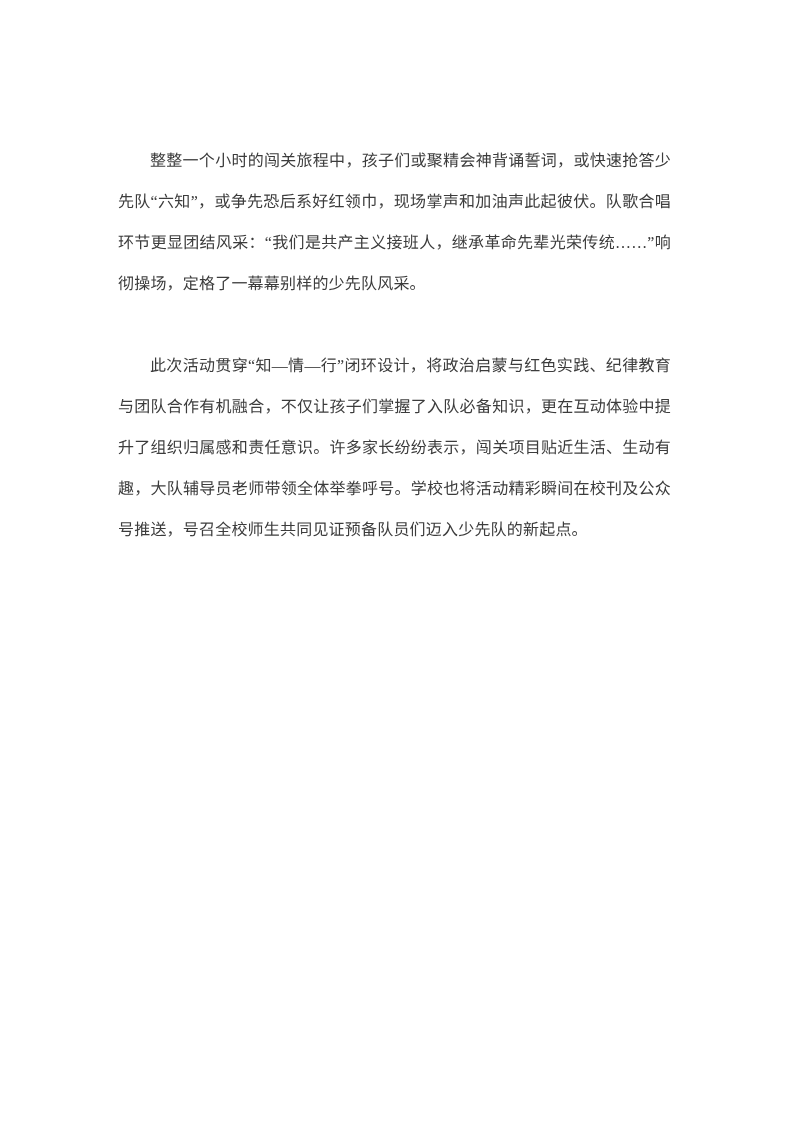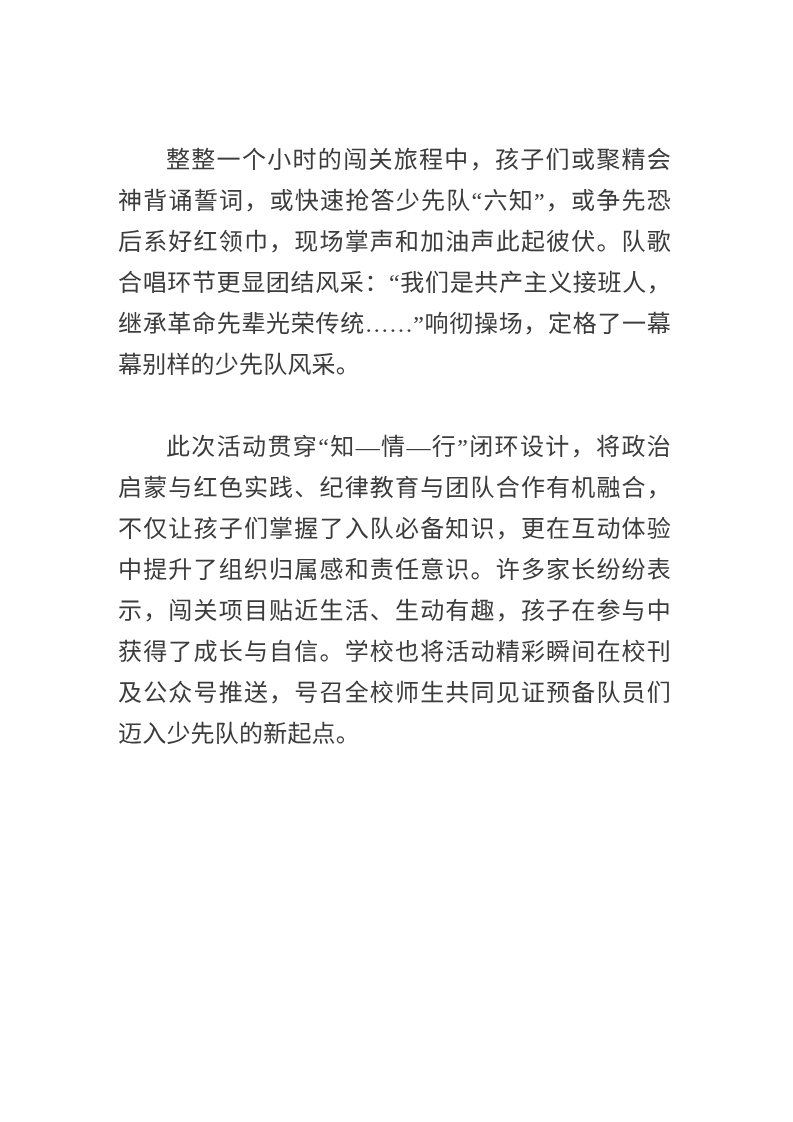--- a/index.html
+++ b/index.html
@@ -16,31 +16,31 @@
     position: relative;
     box-sizing: border-box;
     width: 793px;
     height: 1122px;
     padding: 140px 116px 0 118px;
     font-family: "Liberation Serif", "DejaVu Serif", serif;
     color: #3c3c3c;
   }
   .body-paragraph {
     margin: 0 6px 41px 0;
-    font-size: 24px;
+    font-size: 16px;
     line-height: 41px;
     text-indent: 2em;
     text-align: justify;
     text-justify: inter-ideograph;
     letter-spacing: 0.2px;
     font-weight: 400;
   }
   .body-paragraph:last-child {
     margin-bottom: 0;
   }
 </style>
 </head>
 <body style="background: rgb(255, 255, 255);">
 
 <div class="page" style="color: rgb(60, 60, 60);">
   <p class="body-paragraph">整整一个小时的闯关旅程中，孩子们或聚精会神背诵誓词，或快速抢答少先队“六知”，或争先恐后系好红领巾，现场掌声和加油声此起彼伏。队歌合唱环节更显团结风采：“我们是共产主义接班人，继承革命先辈光荣传统……”响彻操场，定格了一幕幕别样的少先队风采。</p>
-  <p class="body-paragraph">此次活动贯穿“知—情—行”闭环设计，将政治启蒙与红色实践、纪律教育与团队合作有机融合，不仅让孩子们掌握了入队必备知识，更在互动体验中提升了组织归属感和责任意识。许多家长纷纷表示，闯关项目贴近生活、生动有趣，孩子在参与中获得了成长与自信。学校也将活动精彩瞬间在校刊及公众号推送，号召全校师生共同见证预备队员们迈入少先队的新起点。</p>
+  <p class="body-paragraph">此次活动贯穿“知—情—行”闭环设计，将政治启蒙与红色实践、纪律教育与团队合作有机融合，不仅让孩子们掌握了入队必备知识，更在互动体验中提升了组织归属感和责任意识。许多家长纷纷表示，闯关项目贴近生活、生动有趣，大队辅导员老师带领全体举拳呼号。学校也将活动精彩瞬间在校刊及公众号推送，号召全校师生共同见证预备队员们迈入少先队的新起点。</p>
 </div>
 
 </body></html>

